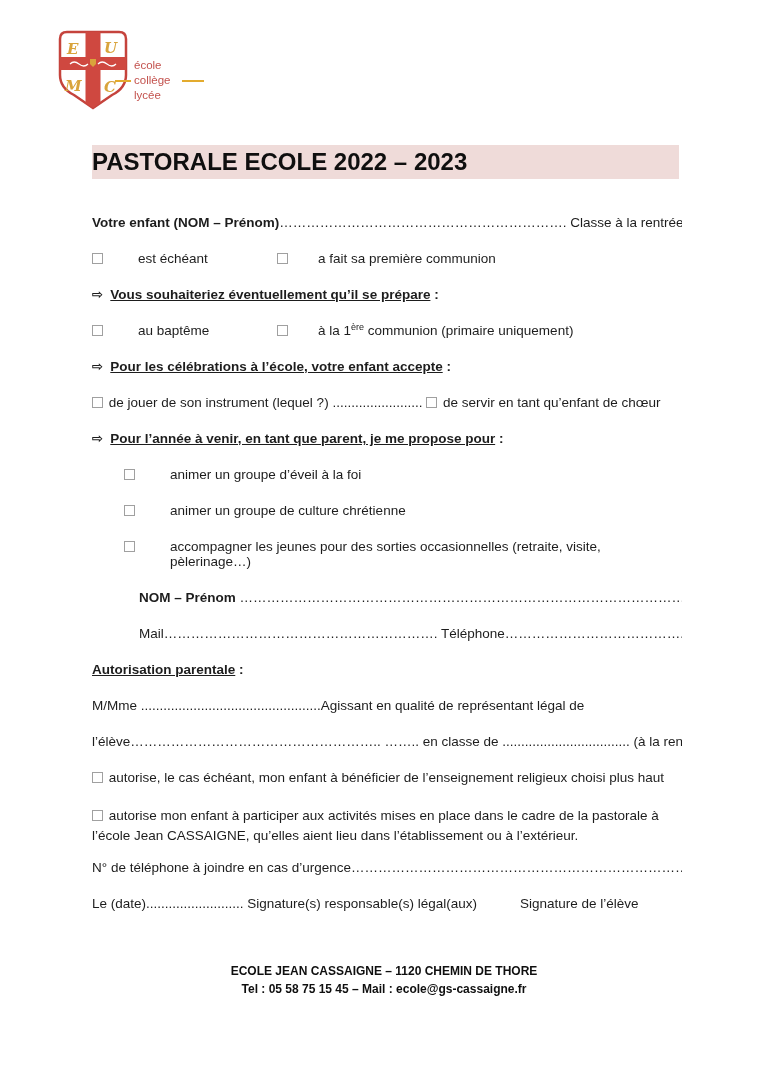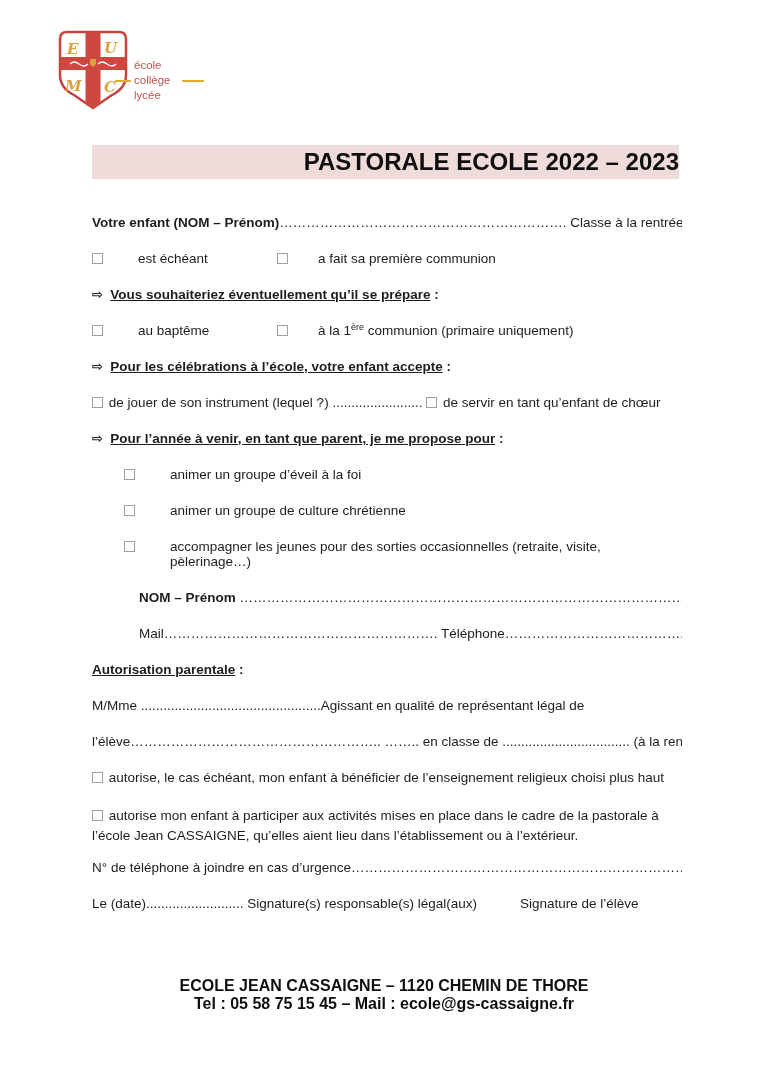--- a/index.html
+++ b/index.html
@@ -13,21 +13,21 @@
   .logo-wrap { position:absolute; left:58px; top:30px; width:220px; height:84px; }
   .logo-shield { position:absolute; left:0; top:0; }
   .logo-levels { position:absolute; left:76px; top:28px; font-size:11.5px; line-height:15px; color:#c3524e; }
   .level-row { position:relative; white-space:nowrap; }
   .dash { position:absolute; top:7px; height:2px; background:#e3ab2e; }
   .dash-left  { left:-19px; width:16px; }
   .dash-right { left:48px;  width:22px; }
 
   
   .banner { position:absolute; left:92px; top:145px; width:587px; height:34px; background:#efdbd9; }
-  .banner-title { margin:0; font-size:24px; line-height:34px; text-align:right; font-weight:bold; color:#0f0f0f; }
+  .banner-title { margin:0; font-size:24px; line-height:34px; text-align:left; font-weight:bold; color:#0f0f0f; }
 
   
   .content { position:absolute; left:92px; top:215px; width:590px; }
   .line  { margin:0 0 21px 0; line-height:15px; }
   .nowrap-clip { white-space:nowrap; overflow:hidden; }
   .nowrap-free { white-space:nowrap; }
   .row2 { display:grid; grid-template-columns:46px 139px 41px auto; margin:0 0 21px 0; line-height:15px; }
   .rowl { display:grid; grid-template-columns:46px auto; margin:0 0 21px 0; line-height:15px;padding-left:32px; }
   .indent { padding-left:47px; }
   .b  { font-weight:bold; }
@@ -36,21 +36,21 @@
   .arrow { margin-right:7px; font-weight:bold; }
   .cb { display:inline-block; width:9px; height:9px; border:1px solid #a0a0a0; vertical-align:-1px; background:#fff; }
   .cb-inline { margin-right:2px; }
   sup.sm { font-size:9px; line-height:0; }
   .consent2 { line-height:20px; margin:0 0 14px 0; }
   .sig-line { position:relative; margin:0 0 21px 0; line-height:15px; }
   .sig-right { position:absolute; left:428px; top:0; }
 
   
   .footer { position:absolute; left:0; top:962px; width:768px; text-align:center;
-            font-weight:bold; font-size:16px; line-height:18px; color:#0f0f0f;margin-top:15px; }
+            font-weight:bold; font-size:12px; line-height:18px; color:#0f0f0f; }
 </style>
 </head>
 <body>
 
 <div class="page">
 
   <div class="logo-wrap">
     <svg class="logo-shield" width="70" height="80" viewBox="0 0 70 80">
       <defs>
         <clipPath id="sh">

